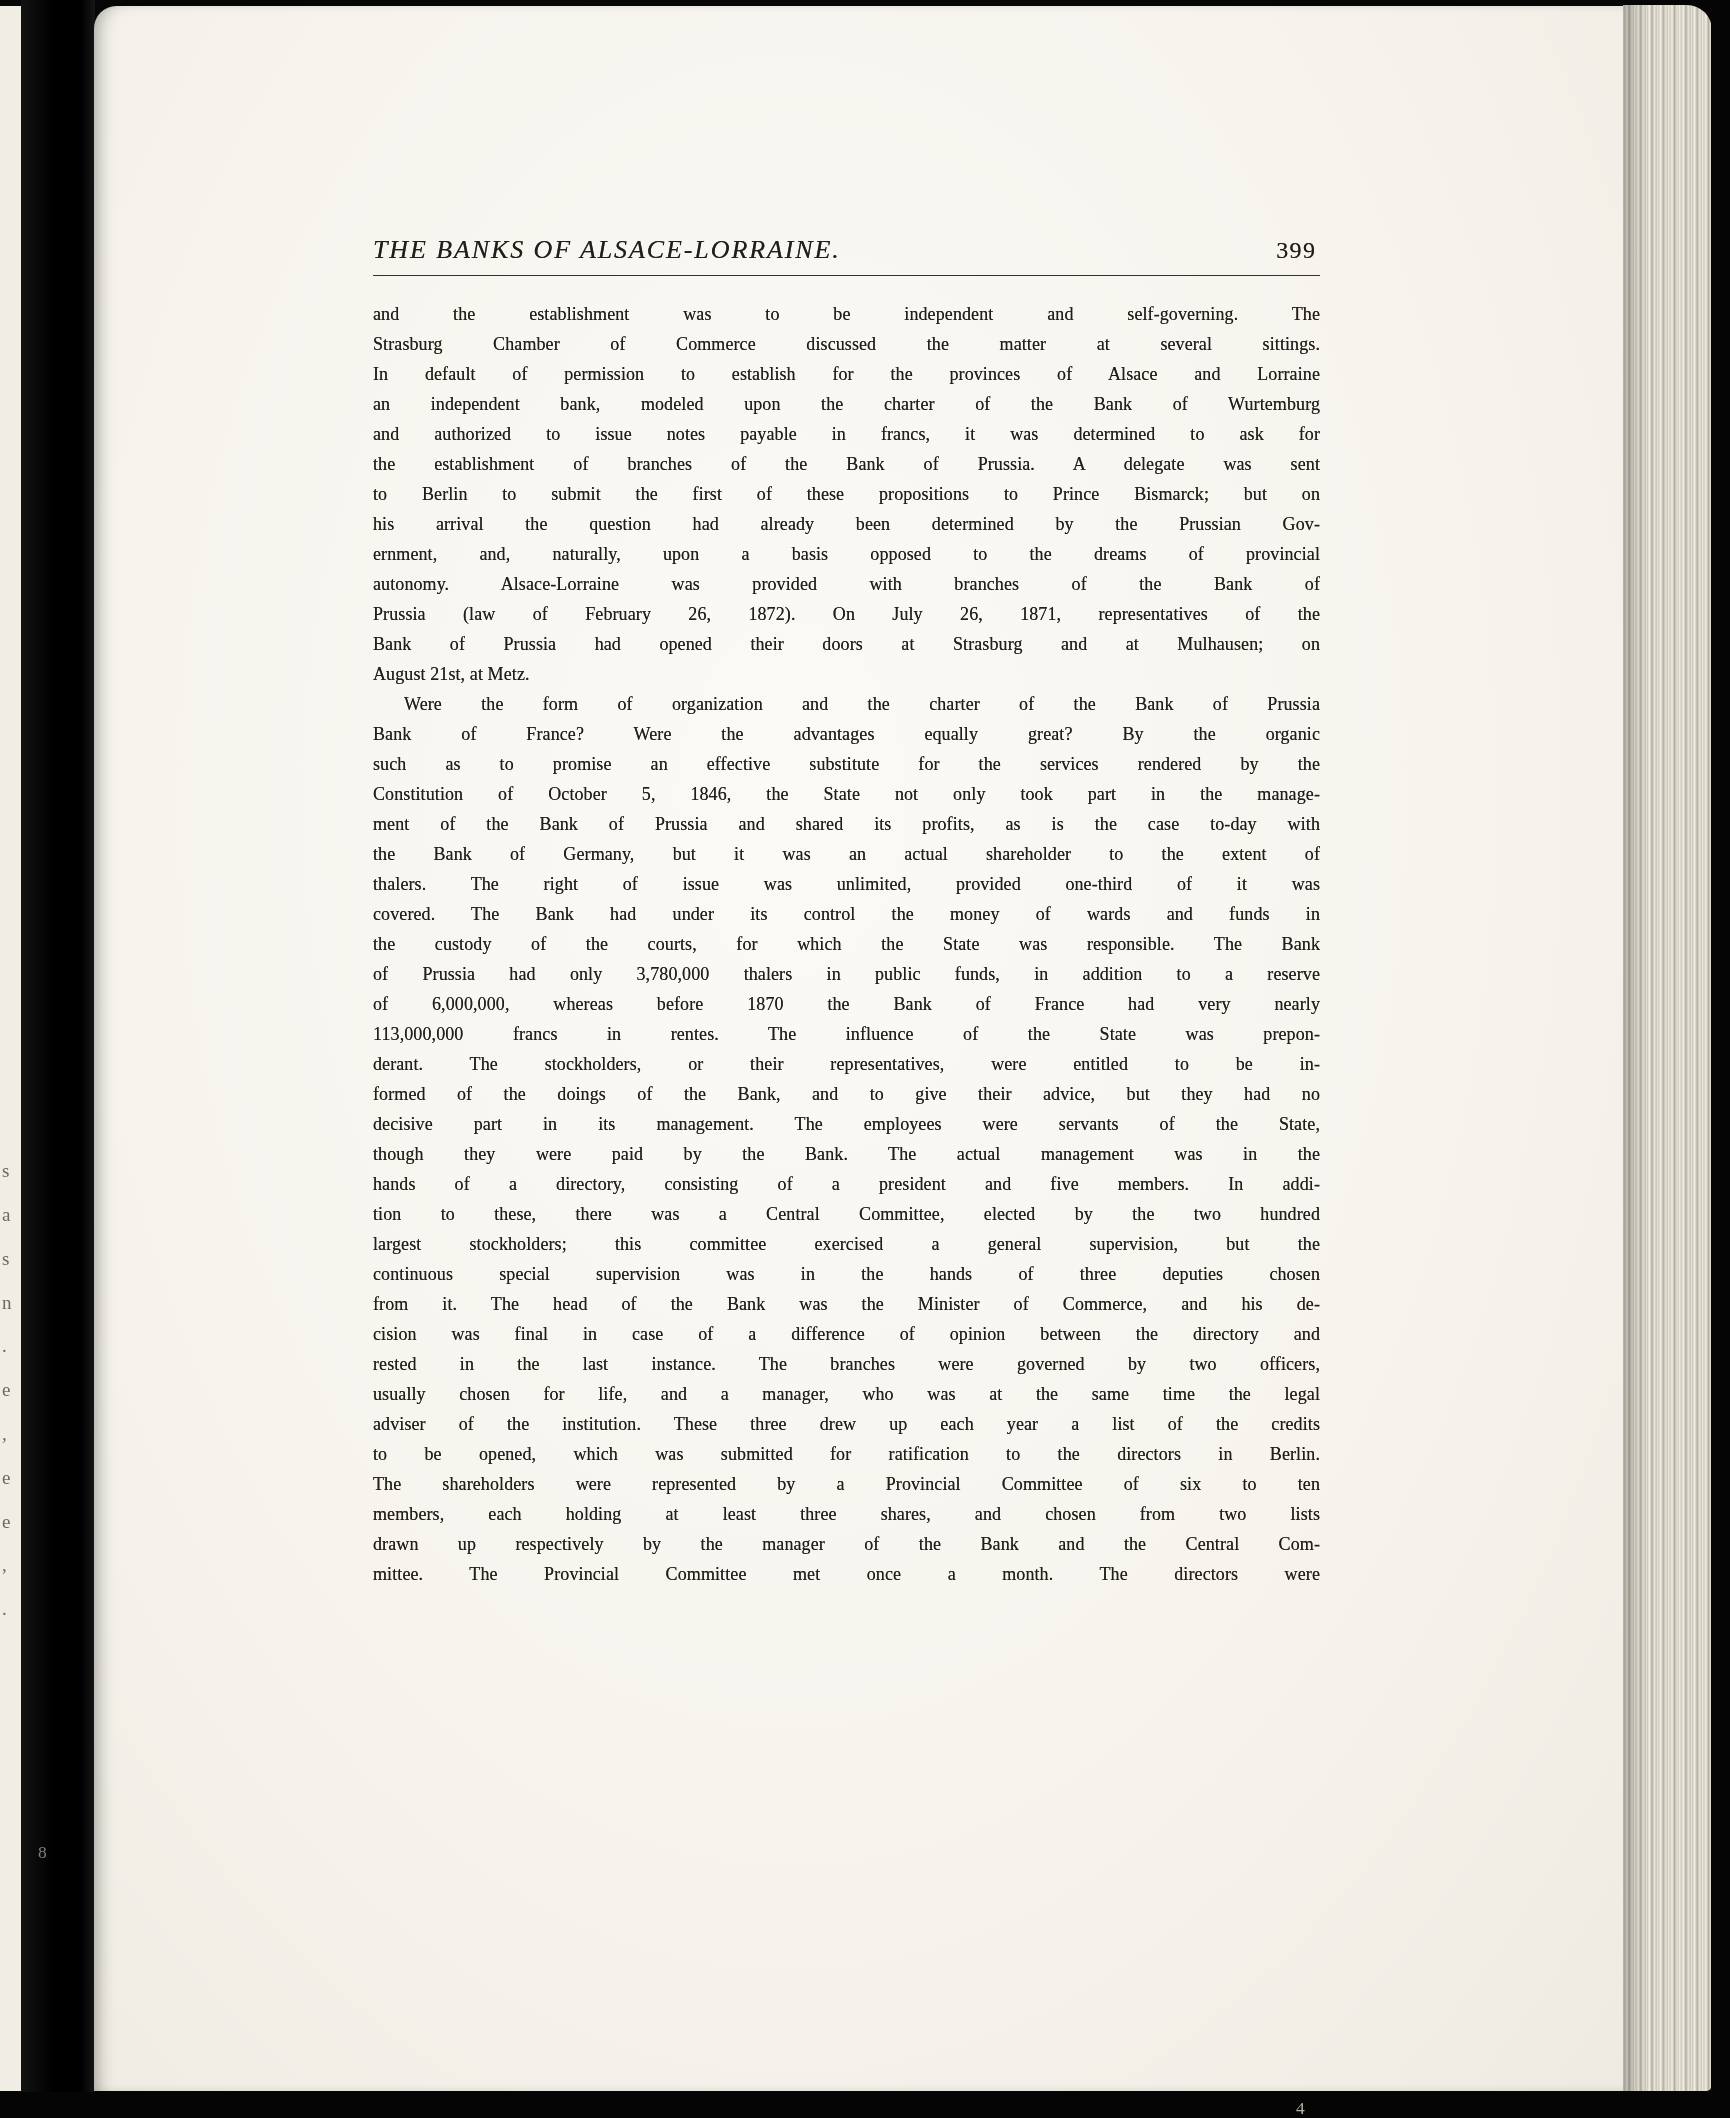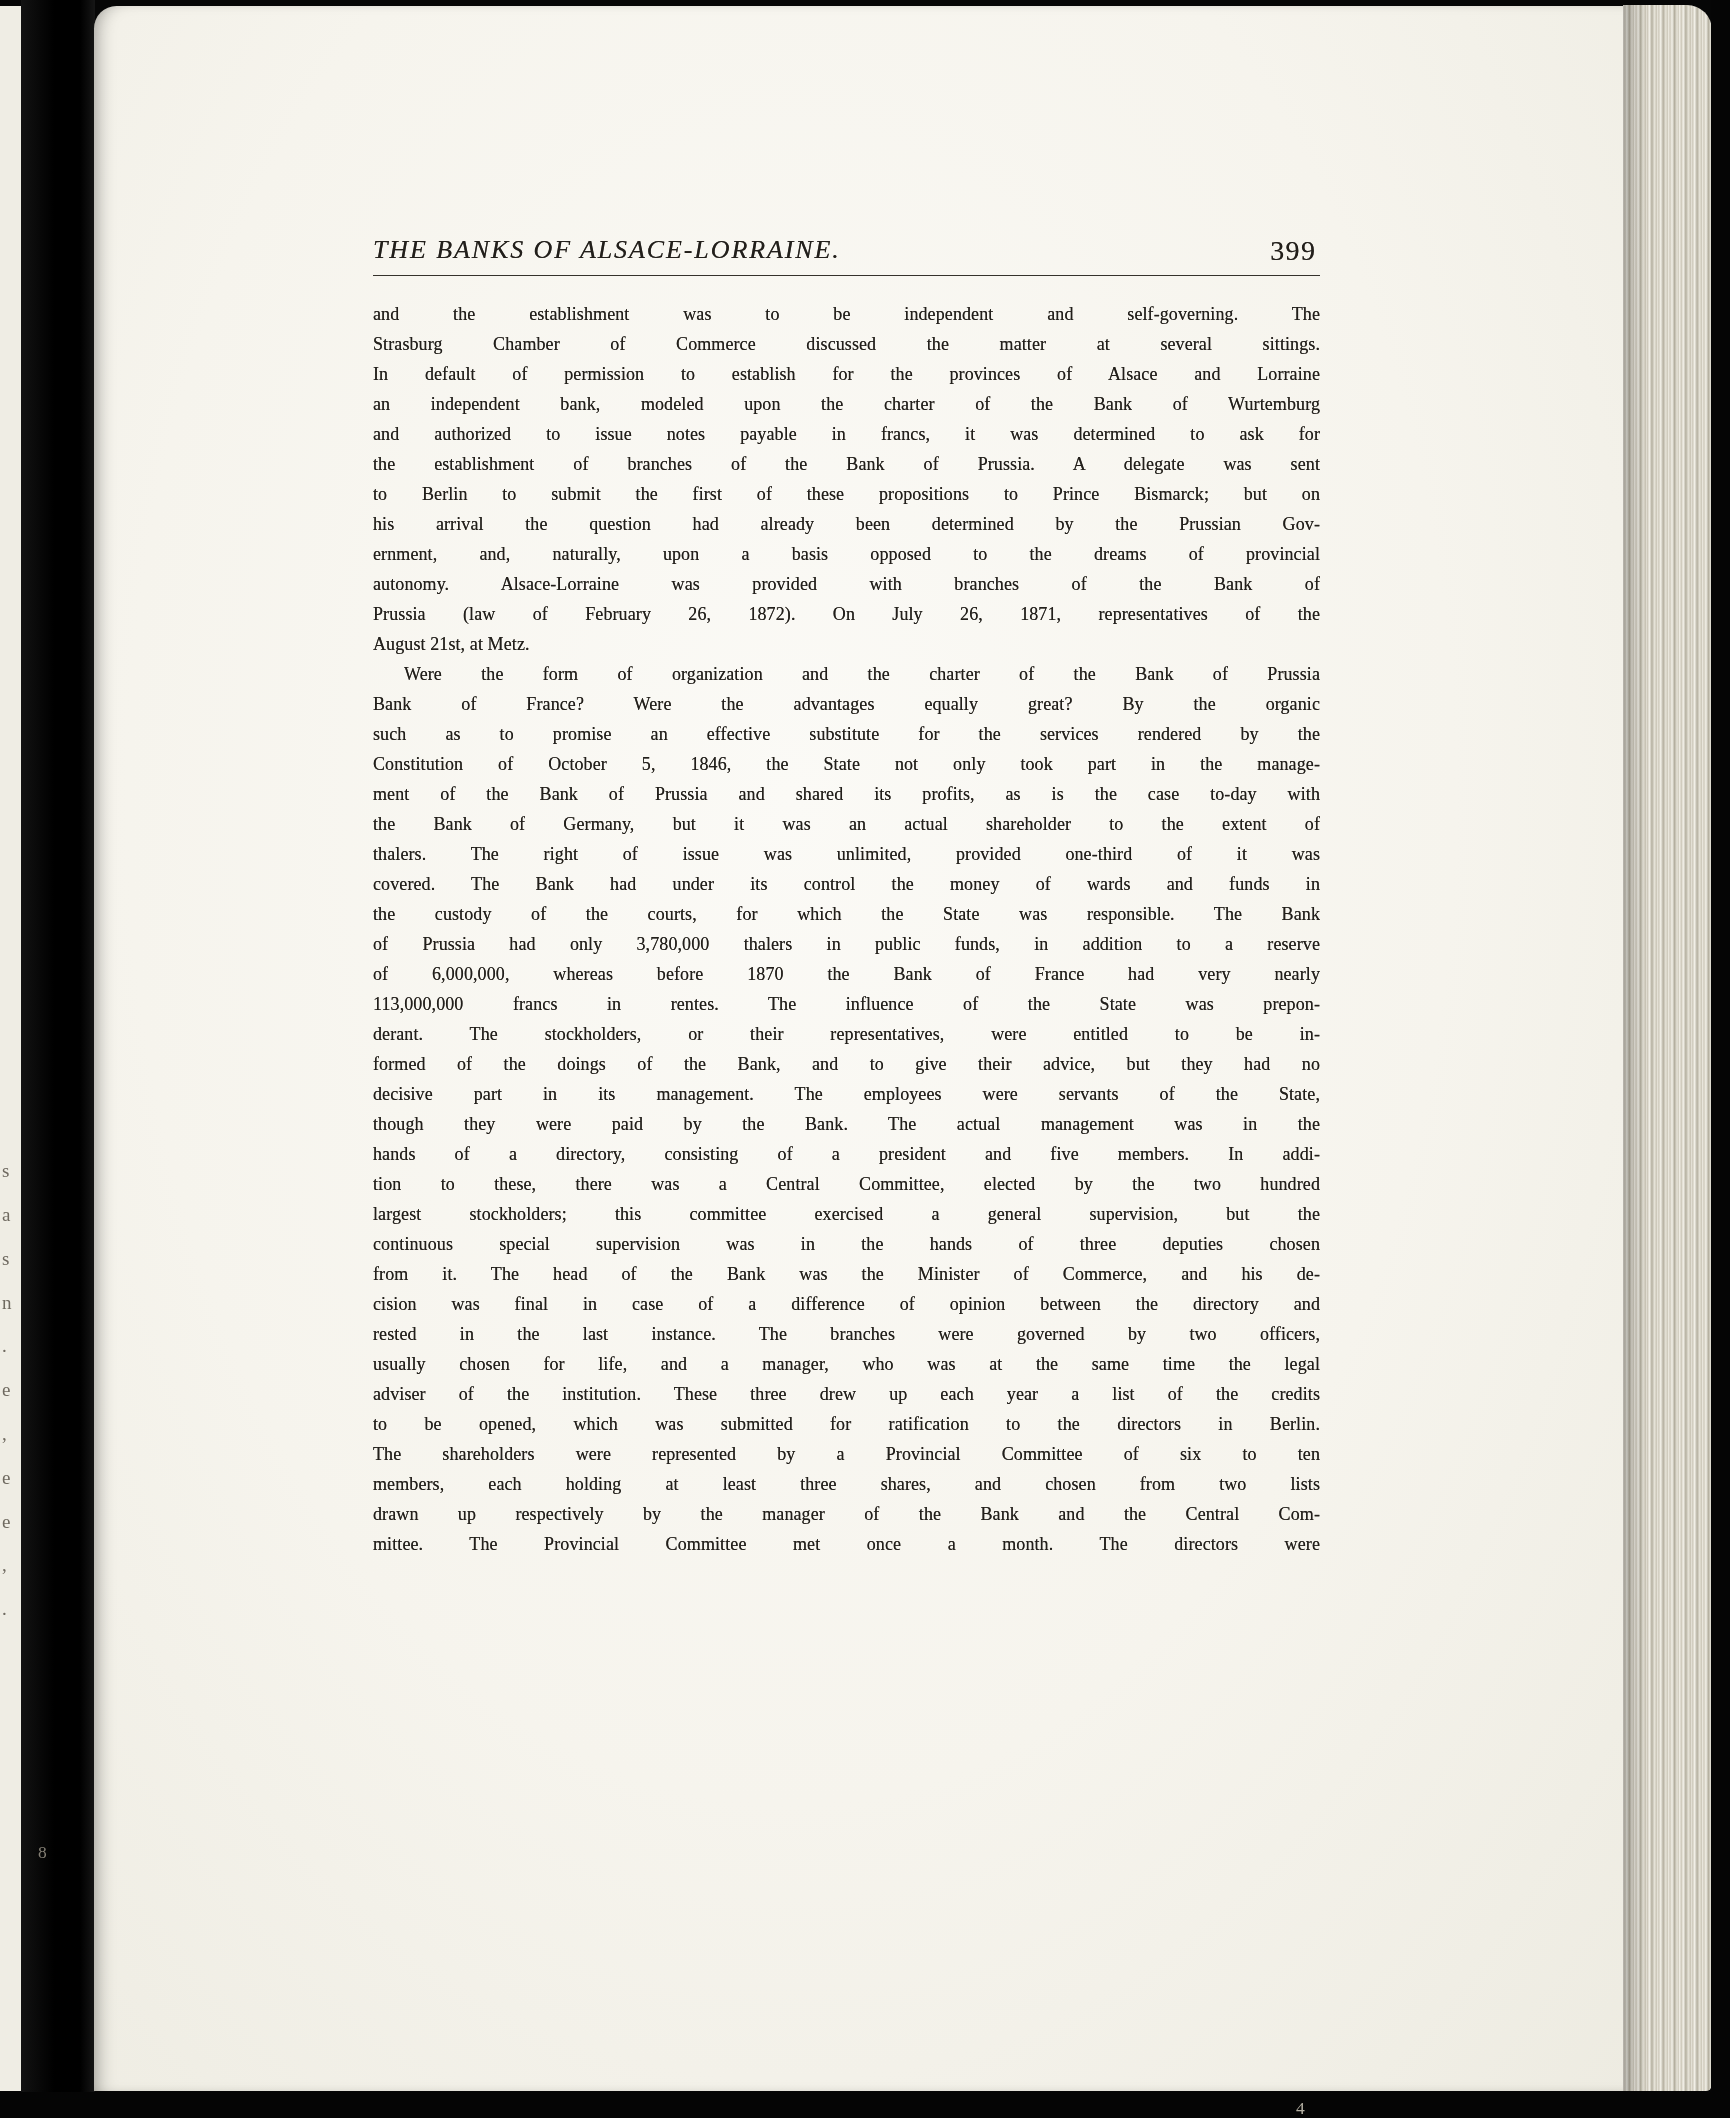--- a/index.html
+++ b/index.html
@@ -68,21 +68,21 @@
     text-shadow:0 0 0.4px rgba(30,25,20,.75);
   }
   .page-header{
     position:relative;height:43px;border-bottom:1.9px solid #35322c;
   }
   .page-title{
     position:absolute;left:0;right:0;top:0;text-align:left;
     font-style:italic;font-size:26px;line-height:35px;letter-spacing:1.9px;
   }
   .page-number{
-    position:absolute;right:3.8px;top:5px;font-size:28px;line-height:27.5px;letter-spacing:1.3px;
+    position:absolute;right:3.8px;top:5px;font-size:24px;line-height:27.5px;letter-spacing:1.3px;
     font-style:normal;
   }
   .text-block{margin-top:22.5px;}
   .line{
     font-size:18px;line-height:30px;height:30px;
     letter-spacing:0.1px;
     text-align:justify;text-align-last:justify;
     overflow:hidden;
   }
   .line.short{text-align:right;text-align-last:left;}
@@ -124,20 +124,21 @@
         <div class="line">Strasburg Chamber of Commerce discussed the matter at several sittings.</div>
         <div class="line">In default of permission to establish for the provinces of Alsace and Lorraine</div>
         <div class="line">an independent bank, modeled upon the charter of the Bank of Wurtemburg</div>
         <div class="line">and authorized to issue notes payable in francs, it was determined to ask for</div>
         <div class="line">the establishment of branches of the Bank of Prussia.  A delegate was sent</div>
         <div class="line">to Berlin to submit the first of these propositions to Prince Bismarck; but on</div>
         <div class="line">his arrival the question had already been determined by the Prussian Gov-</div>
         <div class="line">ernment, and, naturally, upon a basis opposed to the dreams of provincial</div>
         <div class="line">autonomy.  Alsace-Lorraine was provided with branches of the Bank of</div>
         <div class="line">Prussia (law of February 26, 1872).  On July 26, 1871, representatives of the</div>
+        <div class="line">Bank of Prussia had opened their doors at Strasburg and at Mulhausen; on</div>
       </div>
     <div class="line short">August 21st, at Metz.</div>
   </div>
 
   <div>
     <div class="line indent">Were the form of organization and the charter of the Bank of Prussia</div>
     <div>
         <div class="line">Bank of France?  Were the advantages equally great?  By the organic</div>
         <div class="line">such as to promise an effective substitute for the services rendered by the</div>
         <div class="line">Constitution of October 5, 1846, the State not only took part in the manage-</div>

